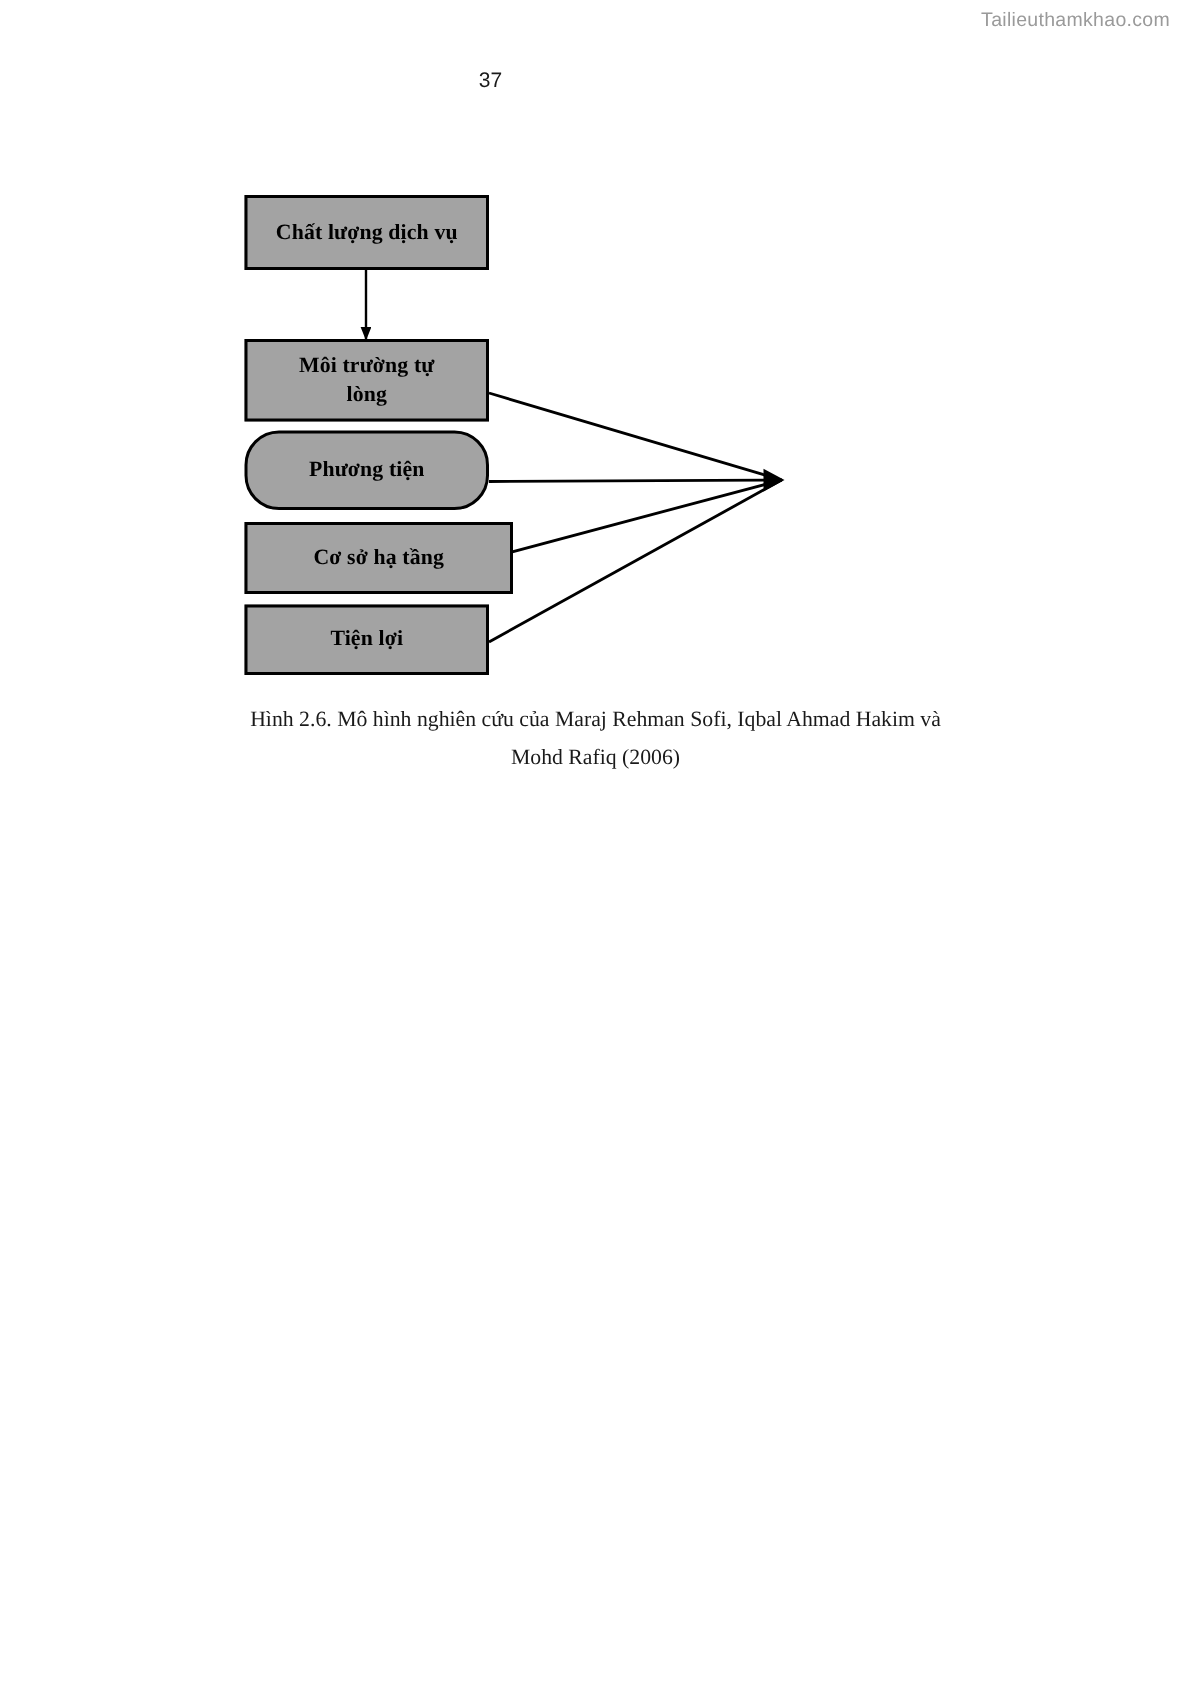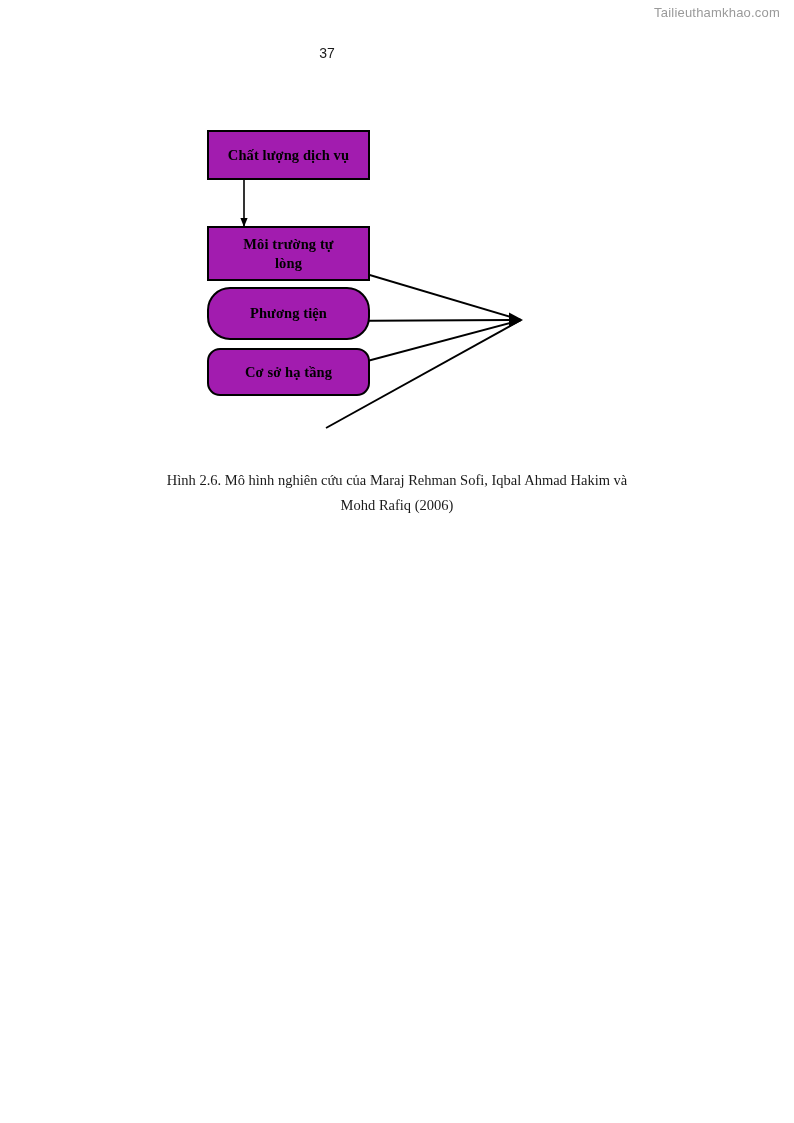--- a/index.html
+++ b/index.html
@@ -62,39 +62,38 @@
     left: 0;
     top: 0;
     width: 794px;
     height: 470px;
   }
 
   .node {
     position: absolute;
     box-sizing: border-box;
     border: 2px solid #000000;
-    background: #a21caf;
+    background: #a3a3a3;
     display: flex;
     align-items: center;
     justify-content: center;
     text-align: center;
     font-family: "Liberation Serif", "DejaVu Serif", serif;
     font-weight: bold;
     font-size: 14.5px;
     line-height: 1.25;
     letter-spacing: 0.1px;
     color: #000000;
     padding: 2px 6px;
-    margin-left: 44px;
   }
 
   .node-quality     { left: 163px; top: 130px; width: 163px; height: 50px; }
   .node-environment { left: 163px; top: 226px; width: 163px; height: 55px; }
   .node-facilities  { left: 163px; top: 287px; width: 163px; height: 53px; border-radius: 23px; }
-  .node-infra       { left: 163px; top: 348px; width: 163px; height: 48px; border-radius: 13px; }
+  .node-infra       { left: 163px; top: 348px; width: 179px; height: 48px; }
   .node-convenience { left: 163px; top: 403px; width: 163px; height: 47px; }
   .node-satisfaction{ left: 521px; top: 292px; width: 198px; height: 56px; }
 
   
   .caption {
     position: absolute;
     left: 117px;
     top: 468px;
     width: 560px;
     text-align: center;
@@ -147,20 +146,23 @@
     </div>
 
     <div class="node node-facilities">
       <span>Phương tiện</span>
     </div>
 
     <div class="node node-infra">
       <span>Cơ sở hạ tầng</span>
     </div>
 
+    <div class="node node-convenience">
+      <span>Tiện lợi</span>
+    </div>
 
 
   </div>
 
   <div class="caption">
     <span>Hình 2.6. Mô hình nghiên cứu của Maraj Rehman Sofi, Iqbal Ahmad Hakim và</span><br>
     <span>Mohd Rafiq (2006)</span>
   </div>
 
 </div>

